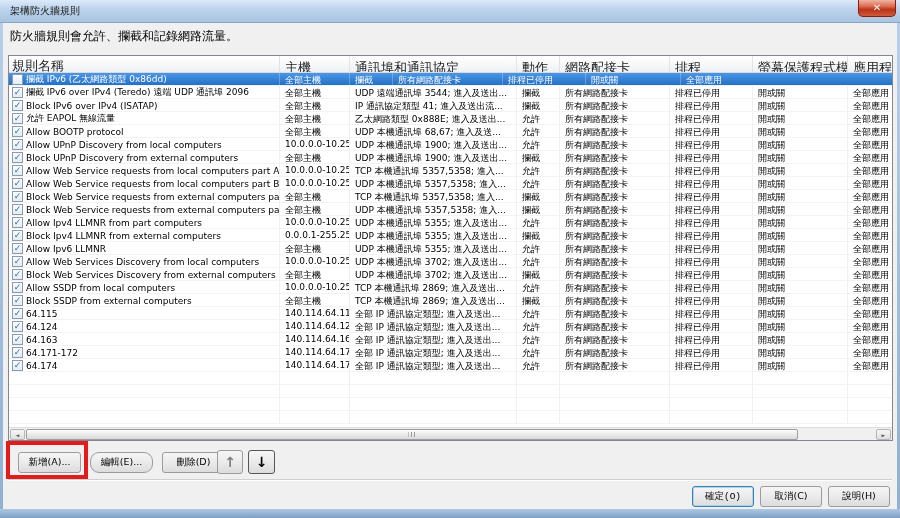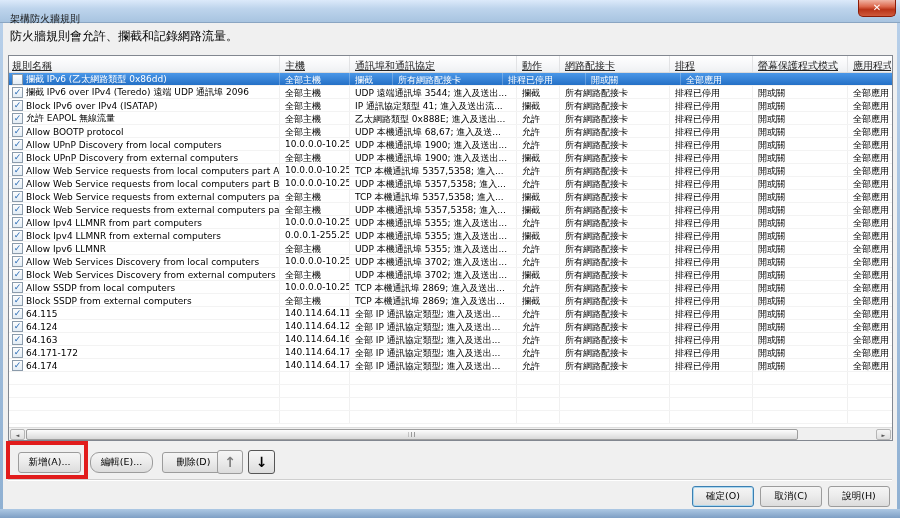--- a/index.html
+++ b/index.html
@@ -1,36 +1,36 @@
 <!DOCTYPE html>
 <html><head>
 <meta charset="utf-8">
 <style>
   html,body{margin:0;padding:0;}
   body{font-family:"DejaVu Sans","Liberation Sans",sans-serif;background:#555;}
   .dialog{position:relative;width:900px;height:518px;background:#f0f0f0;overflow:hidden;box-sizing:border-box;}
   
   .titlebar{position:absolute;left:0;top:0;width:900px;height:23px;
     background:linear-gradient(#dceafa,#bdd4ec 40%,#a8c4e0);border-bottom:1px solid #8aa5c2;box-sizing:border-box;}
-  .title-text{position:absolute;left:10px;top:12px;font-size:10px;color:#1b1b1b;}
+  .title-text{position:absolute;left:10px;top:4px;font-size:10px;color:#1b1b1b;}
   .close-btn{position:absolute;left:858px;top:0;width:38px;height:17px;border:1px solid #8c1c07;border-top:none;
     border-radius:0 0 5px 5px;background:linear-gradient(#f0b4a4,#dd6a4f 40%,#c03а1f 60%,#c8432a);
     background:linear-gradient(#f0b4a4,#dd6a4f 40%,#b93418 60%,#cf5a3c);
     color:#fff;font-size:10px;font-weight:bold;text-align:center;line-height:15px;cursor:pointer;box-sizing:border-box;}
   .strip-left,.strip-right{position:absolute;top:23px;bottom:0;width:3px;background:linear-gradient(#b7cfe9,#8fb0d2);}
   .strip-left{left:0;} .strip-right{right:0;}
   .strip-bottom{position:absolute;left:0;right:0;bottom:0;height:9px;background:linear-gradient(#adc8e4,#7e9fc4);}
   .desc{position:absolute;left:10px;top:28px;font-size:12px;color:#000;}
   
   .listview{position:absolute;left:8px;top:55px;width:885px;height:386px;background:#fff;
     border:1px solid #828790;box-sizing:border-box;overflow:hidden;}
   .lv-header{display:flex;height:17px;background:linear-gradient(#ffffff,#f6f7f9 60%,#eef0f2);
     border-bottom:1px solid #d9dadc;box-sizing:border-box;}
-  .hcell{box-sizing:border-box;padding:3px 0 0 5px;border-right:1px solid #e2e3e5;font-size:10px;color:#222;
-    white-space:nowrap;overflow:hidden;flex:none;text-decoration:underline;}
+  .hcell{box-sizing:border-box;padding:3px 0 0 5px;border-right:1px solid #e2e3e5;font-size:13px;color:#222;
+    white-space:nowrap;overflow:hidden;flex:none;}
   .lv-row{display:flex;height:13px;box-sizing:border-box;border-bottom:1px solid #f3f3f3;}
   .cell{box-sizing:border-box;padding:1px 0 0 5px;font-size:9px;color:#000;white-space:nowrap;overflow:hidden;
     border-right:1px solid #f0f0f0;flex:none;}
   .c1{width:271px;display:flex;align-items:center;gap:3px;padding-left:3px;}
   .c2{width:70px;} .c3{width:167px;} .c4{width:43px;} .c5{width:110px;} .c6{width:83px;} .c7{width:95px;} .c8{width:43px;border-right:none;}
   .lv-row.sel{background:linear-gradient(#4a97e8,#2470c6);}
   .lv-row.sel .cell{color:#fff;border-right-color:rgba(255,255,255,.25);}
   .cb{flex:none;width:9px;height:9px;border:1px solid #8b9bab;background:linear-gradient(#fdfdfd,#e2ecf5);
     font-size:9px;line-height:8px;color:#2b6cb5;text-align:center;font-weight:bold;}
   .cb.on{color:#2b6cb5;}
@@ -47,21 +47,21 @@
   .btn{position:absolute;height:21px;box-sizing:border-box;border:1px solid #9c9c9c;border-radius:3px;
     background:linear-gradient(#f5f5f5,#ececec 45%,#dcdcdc);font-size:9.5px;color:#000;
     display:flex;align-items:center;justify-content:center;font-family:inherit;cursor:pointer;padding:0;}
   .btn-add{left:18px;top:452px;width:63px;}
   .btn-edit{left:90px;top:452px;width:63px;border-radius:9px;}
   .btn-del{left:162px;top:452px;width:63px;}
   .btn-up{left:217px;top:450px;width:26px;height:24px;font-size:14px;font-weight:bold;color:#7d7d7d;}
   .btn-down{left:248px;top:450px;width:27px;height:24px;font-size:14px;font-weight:bold;color:#000;border-color:#565656;}
   .annot{position:absolute;left:6px;top:441px;width:82px;height:38px;border:4px solid #e11c1c;box-sizing:border-box;z-index:6;pointer-events:none;}
   .sep{position:absolute;left:8px;top:479px;width:884px;height:2px;border-top:1px solid #cfcfcf;border-bottom:1px solid #ffffff;box-sizing:border-box;}
-  .btn-ok{left:692px;top:486px;width:62px;border-color:#3c7fb1;box-shadow:inset 0 0 0 1px #a9d7f0;}
+  .btn-ok{left:692px;top:486px;width:62px;border-color:#3c7fb1;box-shadow:inset 0 0 0 1px #a9d7f0;font-family:Liberation Mono, monospace;}
   .btn-cancel{left:760px;top:486px;width:62px;}
   .btn-help{left:828px;top:486px;width:62px;}
 </style>
 </head>
 <body>
 
 <div class="dialog">
 
   <div class="titlebar">
     <span class="title-text">架構防火牆規則</span>

